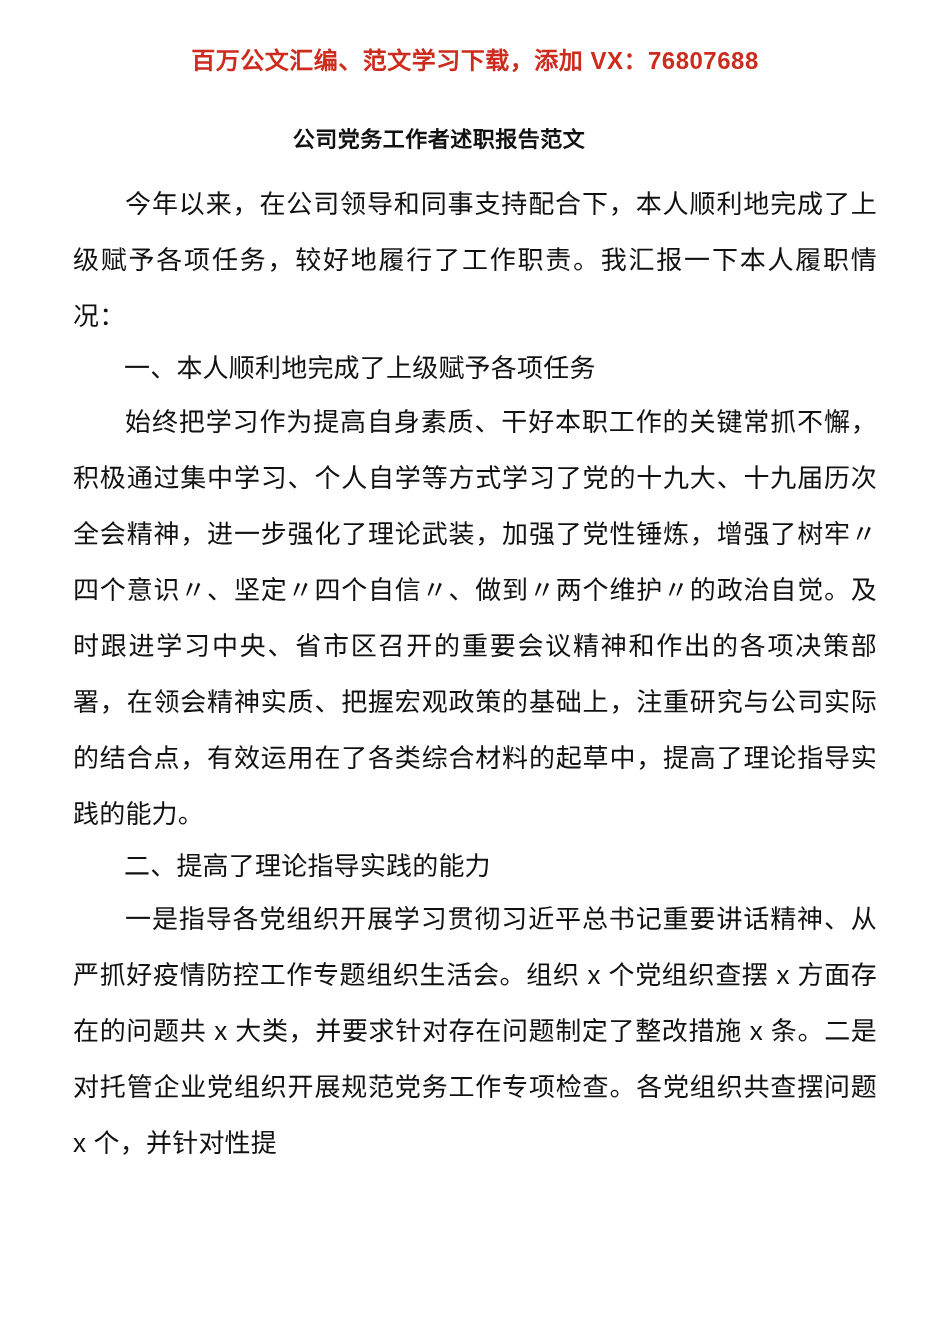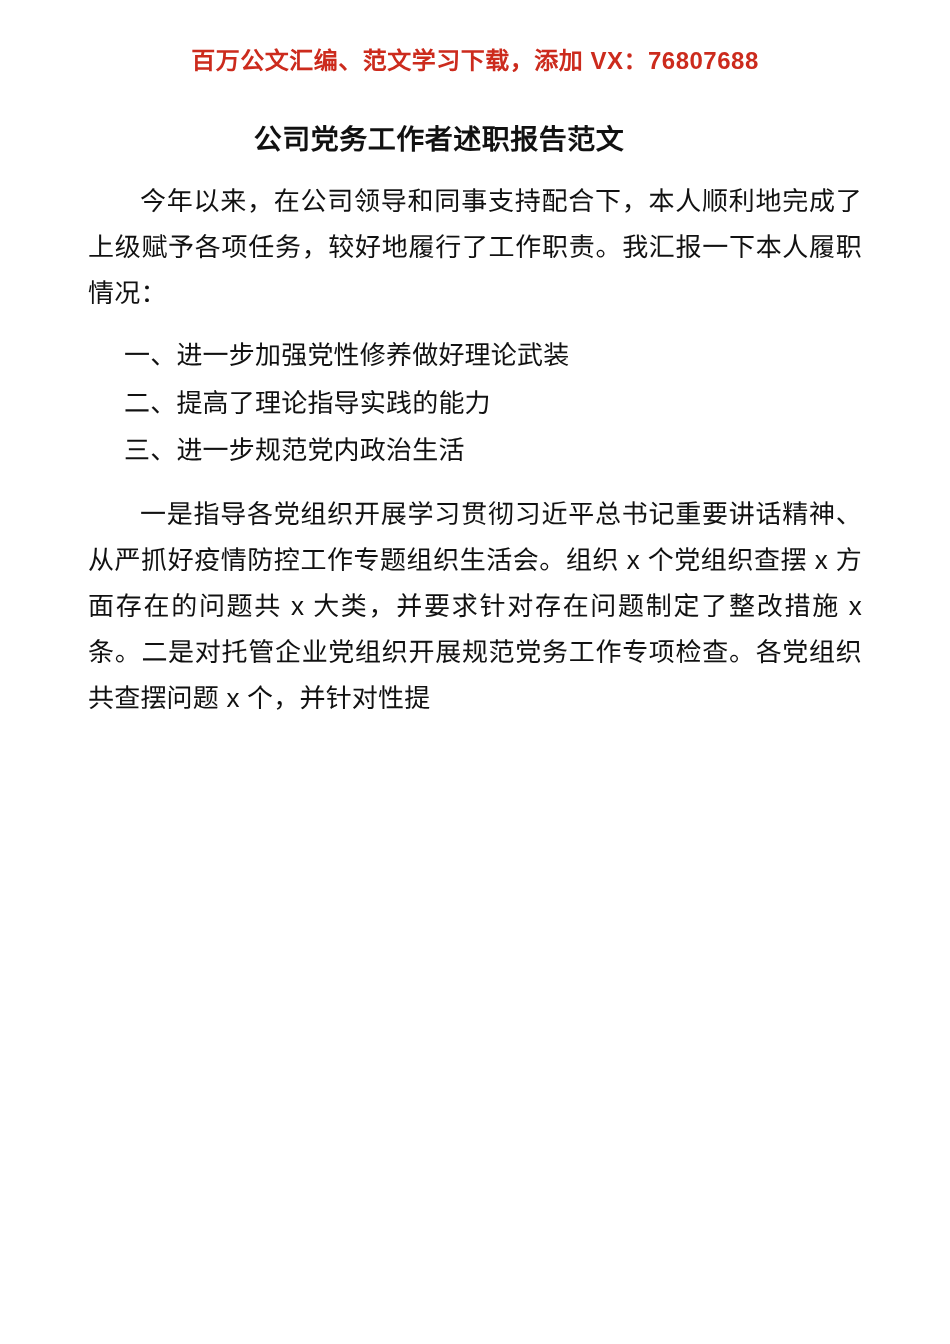--- a/index.html
+++ b/index.html
@@ -33,34 +33,34 @@
     line-height: 30px;
     white-space: nowrap;
   }
   .doc-body {
     position: absolute;
     left: 72px;
     top: 118px;
     width: 806px;
   }
   .doc-title {
-    font-size: 28px;
+    font-size: 22px;
     font-weight: 700;
     color: #111111;
     line-height: 44px;
     text-align: center;
     margin: 0 0 14px 0;
     padding-right: 72px;
     letter-spacing: 0.5px;
   }
   .para {
     font-size: 26px;
     color: #111111;
-    line-height: 46px;
-    margin: 16px;
+    line-height: 56px;
+    margin: 1px;
     text-align: justify;
     text-justify: inter-character;
     text-indent: 2em;
     letter-spacing: 0.2px;
     word-break: break-all;
   }
   .heading {
     font-size: 26px;
     color: #111111;
     line-height: 47.5px;
@@ -77,25 +77,25 @@
   <div class="watermark-bar">
     <span class="watermark-text">百万公文汇编、范文学习下载，添加 VX：76807688</span>
   </div>
 
   <div class="doc-body">
 
     <h1 class="doc-title">公司党务工作者述职报告范文</h1>
 
     <p class="para">今年以来，在公司领导和同事支持配合下，本人顺利地完成了上级赋予各项任务，较好地履行了工作职责。我汇报一下本人履职情况：</p>
 
-    <p class="heading">一、进一步加强党性修养做好理论武装</p>
+    <p class="heading">一、本人顺利地完成了上级赋予各项任务</p>
 
+    <p class="para">始终把学习作为提高自身素质、干好本职工作的关键常抓不懈，积极通过集中学习、个人自学等方式学习了党的十九大、十九届历次全会精神，进一步强化了理论武装，加强了党性锤炼，增强了树牢〃四个意识〃、坚定〃四个自信〃、做到〃两个维护〃的政治自觉。及时跟进学习中央、省市区召开的重要会议精神和作出的各项决策部署，在领会精神实质、把握宏观政策的基础上，注重研究与公司实际的结合点，有效运用在了各类综合材料的起草中，提高了理论指导实践的能力。</p>
 
     <p class="heading">二、提高了理论指导实践的能力</p>
 
 
-    <p class="heading">三、进一步规范党内政治生活</p>
 
     <p class="para">一是指导各党组织开展学习贯彻习近平总书记重要讲话精神、从严抓好疫情防控工作专题组织生活会。组织 x 个党组织查摆 x 方面存在的问题共 x 大类，并要求针对存在问题制定了整改措施 x 条。二是对托管企业党组织开展规范党务工作专项检查。各党组织共查摆问题 x 个，并针对性提</p>
 
   </div>
 
 </div>
 
 </body></html>

